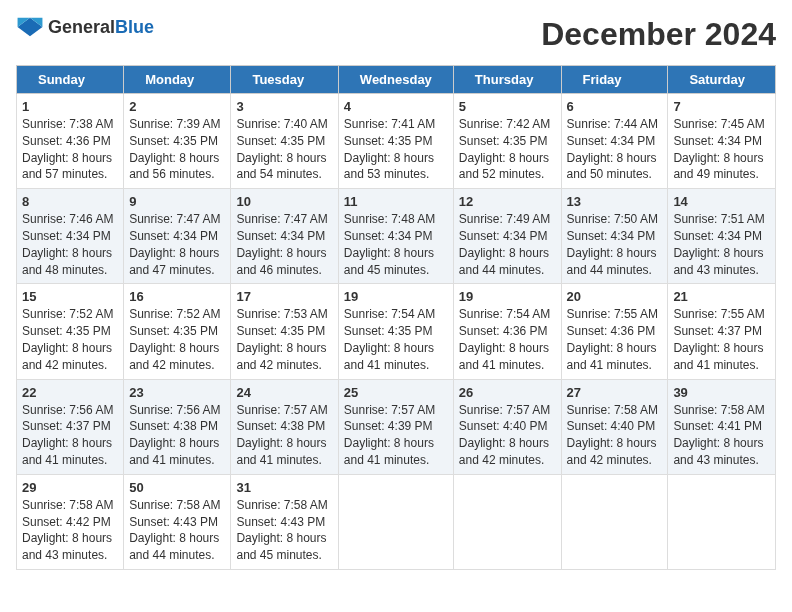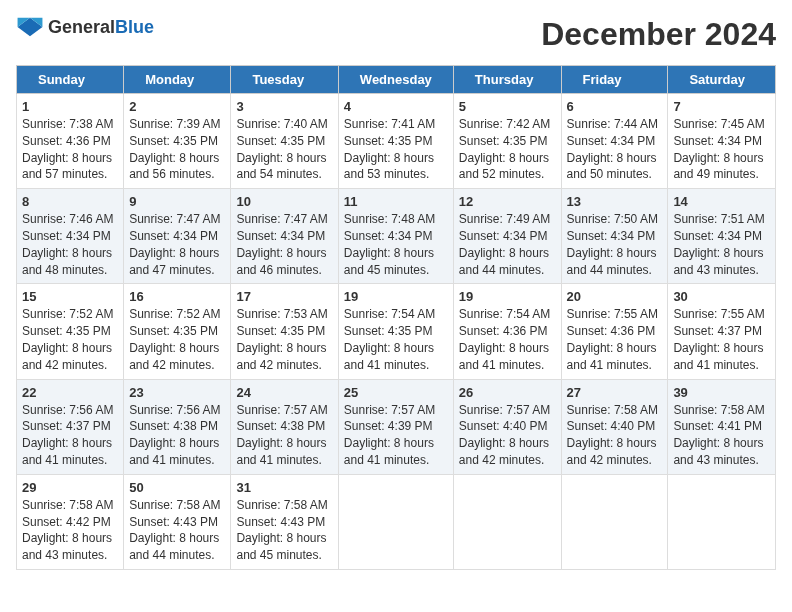--- a/index.html
+++ b/index.html
@@ -199,21 +199,21 @@
         </td>
         <td>
           <span class="day-num">19</span>
 <div class="day-detail">Sunrise: 7:54 AM<br>Sunset: 4:36 PM<br>Daylight: 8 hours and 41 minutes.</div>
         </td>
         <td>
           <span class="day-num">20</span>
 <div class="day-detail">Sunrise: 7:55 AM<br>Sunset: 4:36 PM<br>Daylight: 8 hours and 41 minutes.</div>
         </td>
         <td>
-          <span class="day-num">30</span>
+          <span class="day-num">21</span>
 <div class="day-detail">Sunrise: 7:55 AM<br>Sunset: 4:37 PM<br>Daylight: 8 hours and 41 minutes.</div>
         </td>
       </tr>
       <tr>
         <td>
           <span class="day-num">22</span>
 <div class="day-detail">Sunrise: 7:56 AM<br>Sunset: 4:37 PM<br>Daylight: 8 hours and 41 minutes.</div>
         </td>
         <td>
           <span class="day-num">23</span>

